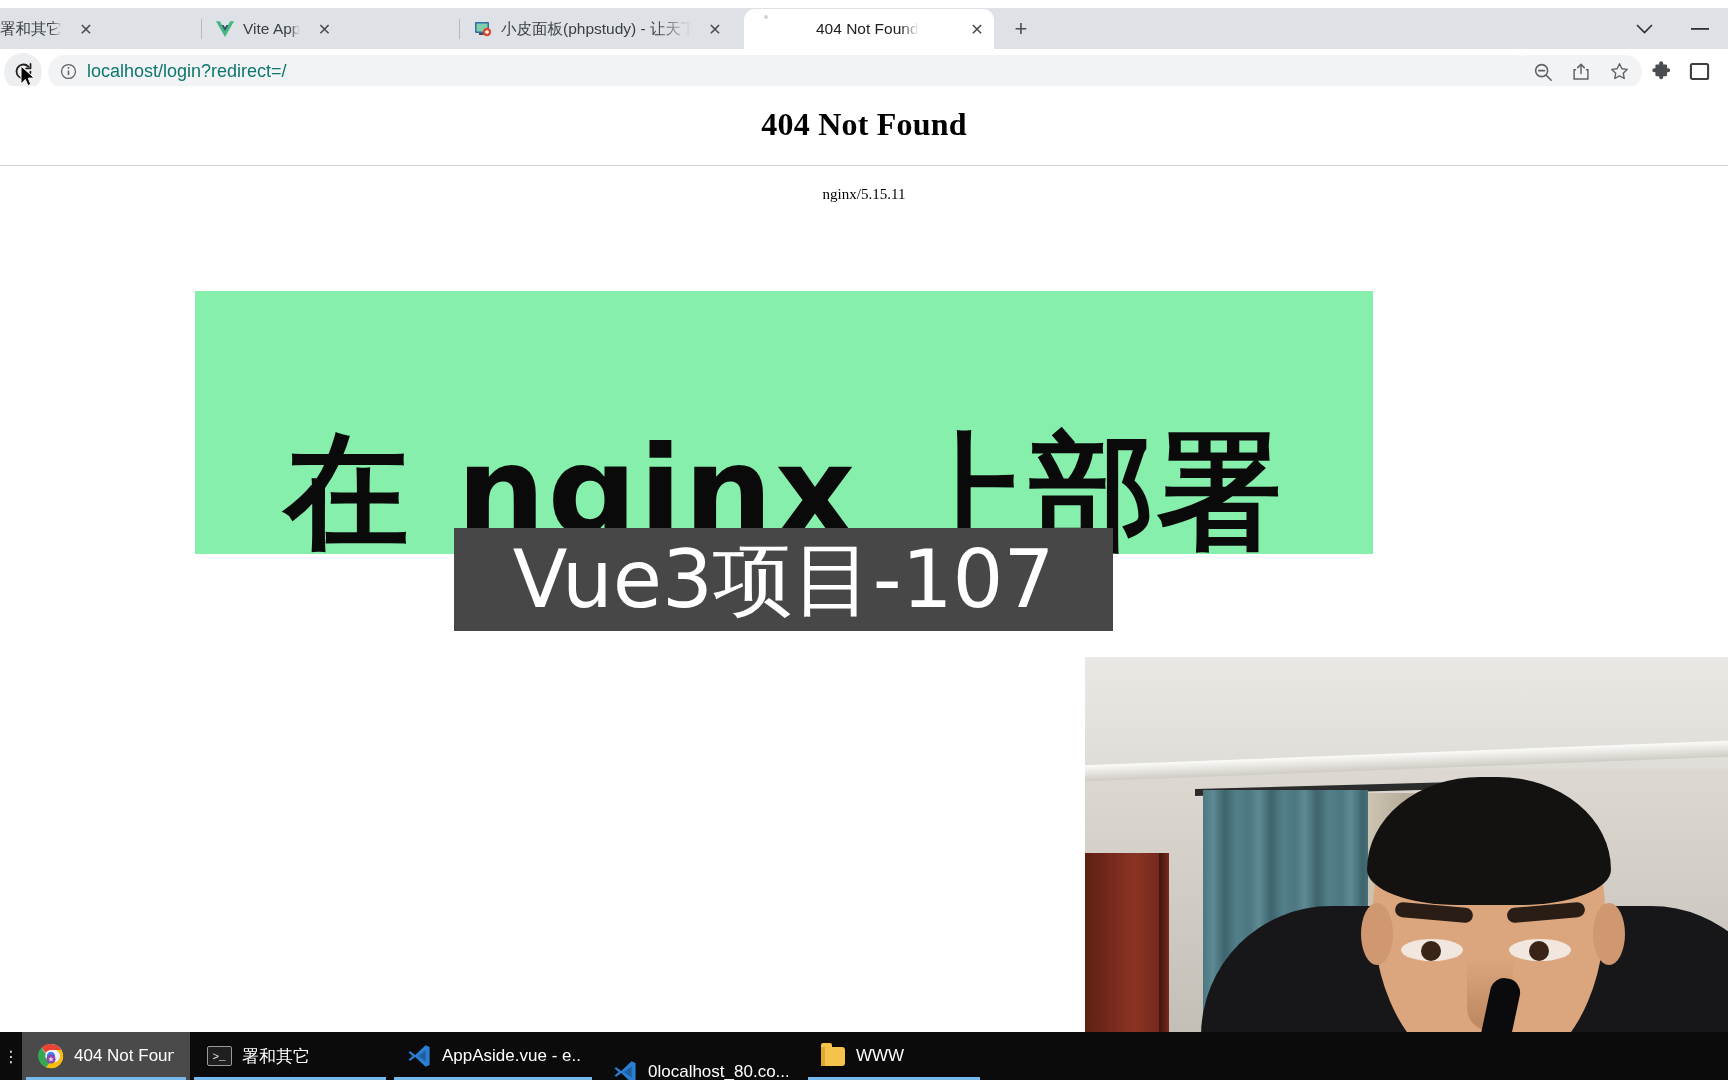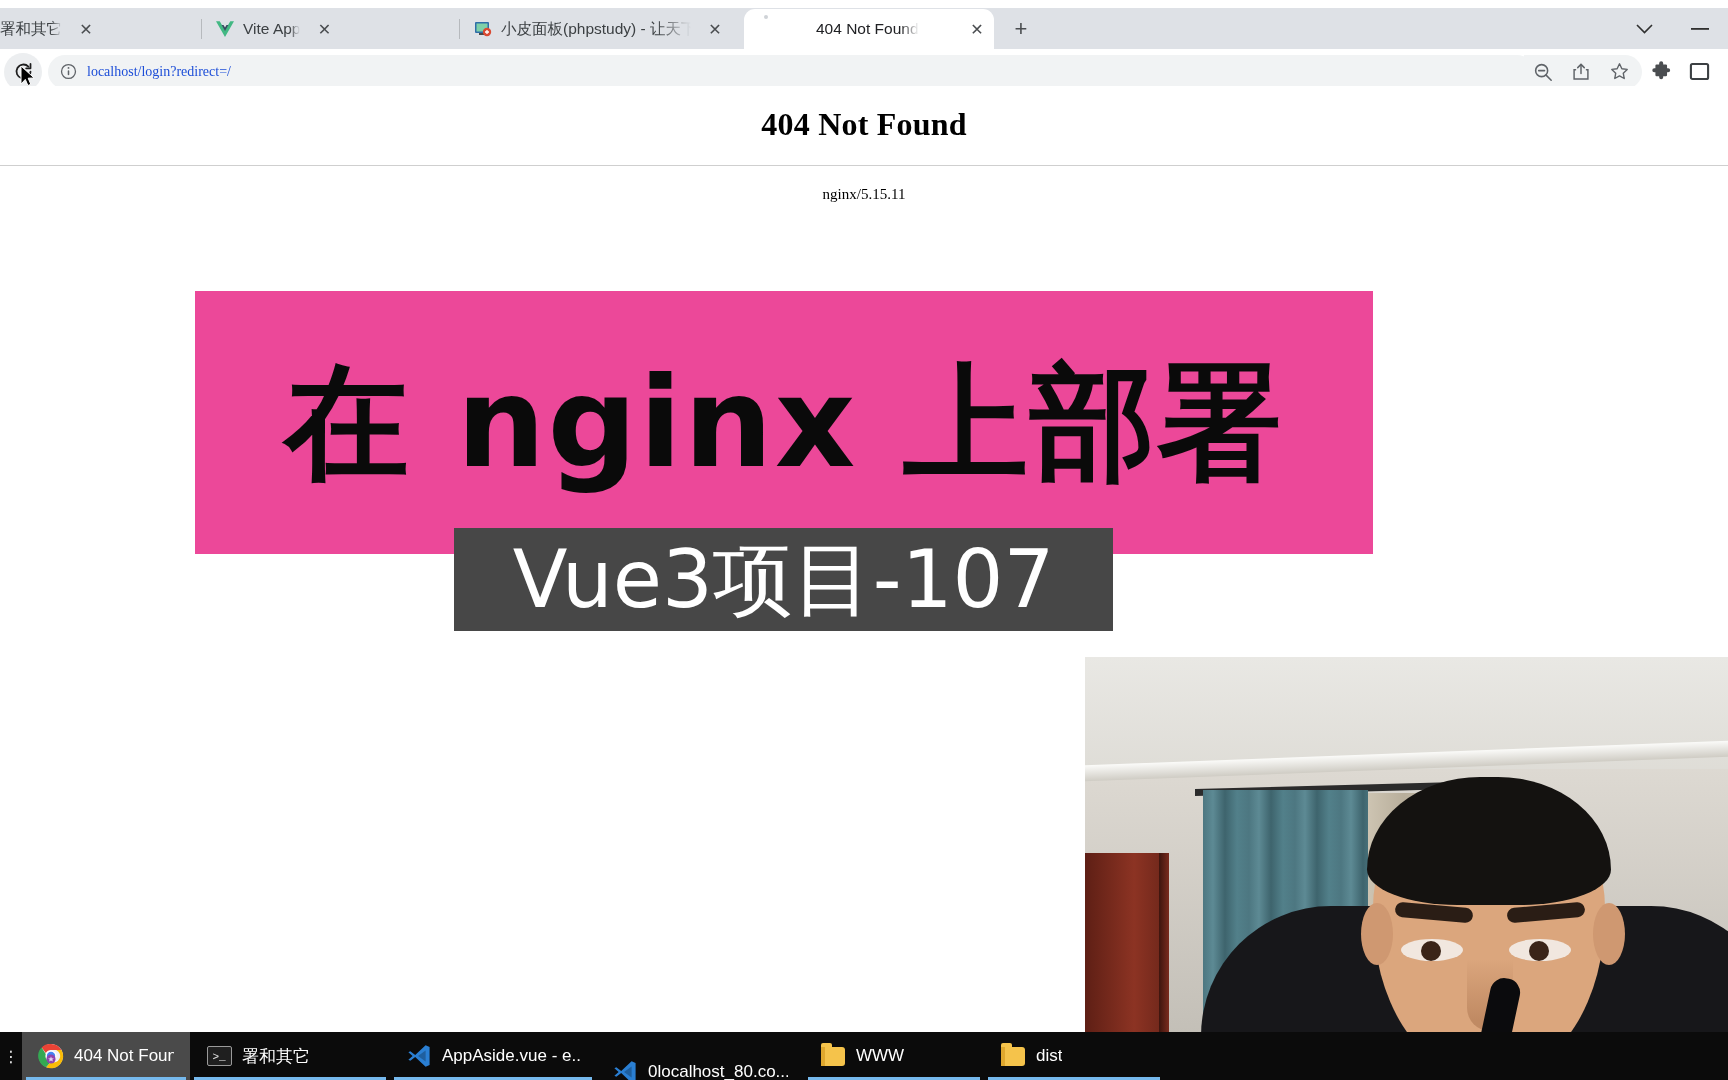--- a/index.html
+++ b/index.html
@@ -131,25 +131,24 @@
     margin-left: 6px;
     background: #f1f3f4;
     border-radius: 17px;
     display: flex;
     align-items: center;
     padding: 0 12px;
     gap: 10px;
     min-width: 0;
   }
   .omnibox .url {
-    font-size: 14px;
-    color: #1d4ed8;
+    font-size: 18px;
+    color: #0f766e;
     white-space: nowrap;
     overflow: hidden;
-    font-family: Liberation Serif, serif;
   }
   .tool-icons {
     display: flex; align-items: center;
     flex: 0 0 auto;
   }
   .tool-icon {
     width: 38px; height: 38px;
     display: flex; align-items: center; justify-content: center;
     color: #5f6368;
   }
@@ -192,22 +191,22 @@
     font-size: 15px;
     color: #000;
     margin-top: 20px;
   }
 
   
   .banner-yellow {
     position: absolute;
     left: 195px; top: 291px;
     width: 1178px; height: 263px;
-    background: #ec4899;
-    display: flex; align-items: center; justify-content: center;
+    background: #86efac;
+    display: flex; align-items: flex-end; justify-content: center;
   }
   .banner-yellow .txt {
     font-family: "DejaVu Sans", "Liberation Sans", sans-serif;
     font-weight: 700;
     font-size: 125px;
     line-height: 1;
     color: #0a0a0a;
     letter-spacing: 2px;
     white-space: nowrap;
   }
@@ -638,22 +637,15 @@
     </div>
 
     <div class="tb-item" style="width:180px;">
       <span class="tb-ico">
           <span class="ico-folder"></span>
         </span>
       <span class="tb-label">WWW</span>
       <span class="tb-underline"></span>
     </div>
 
-    <div class="tb-item" style="width:180px;">
-      <span class="tb-ico">
-          <span class="ico-folder"></span>
-        </span>
-      <span class="tb-label">dist</span>
-      <span class="tb-underline"></span>
-    </div>
   </div>
 
 </div>
 
 </body></html>

